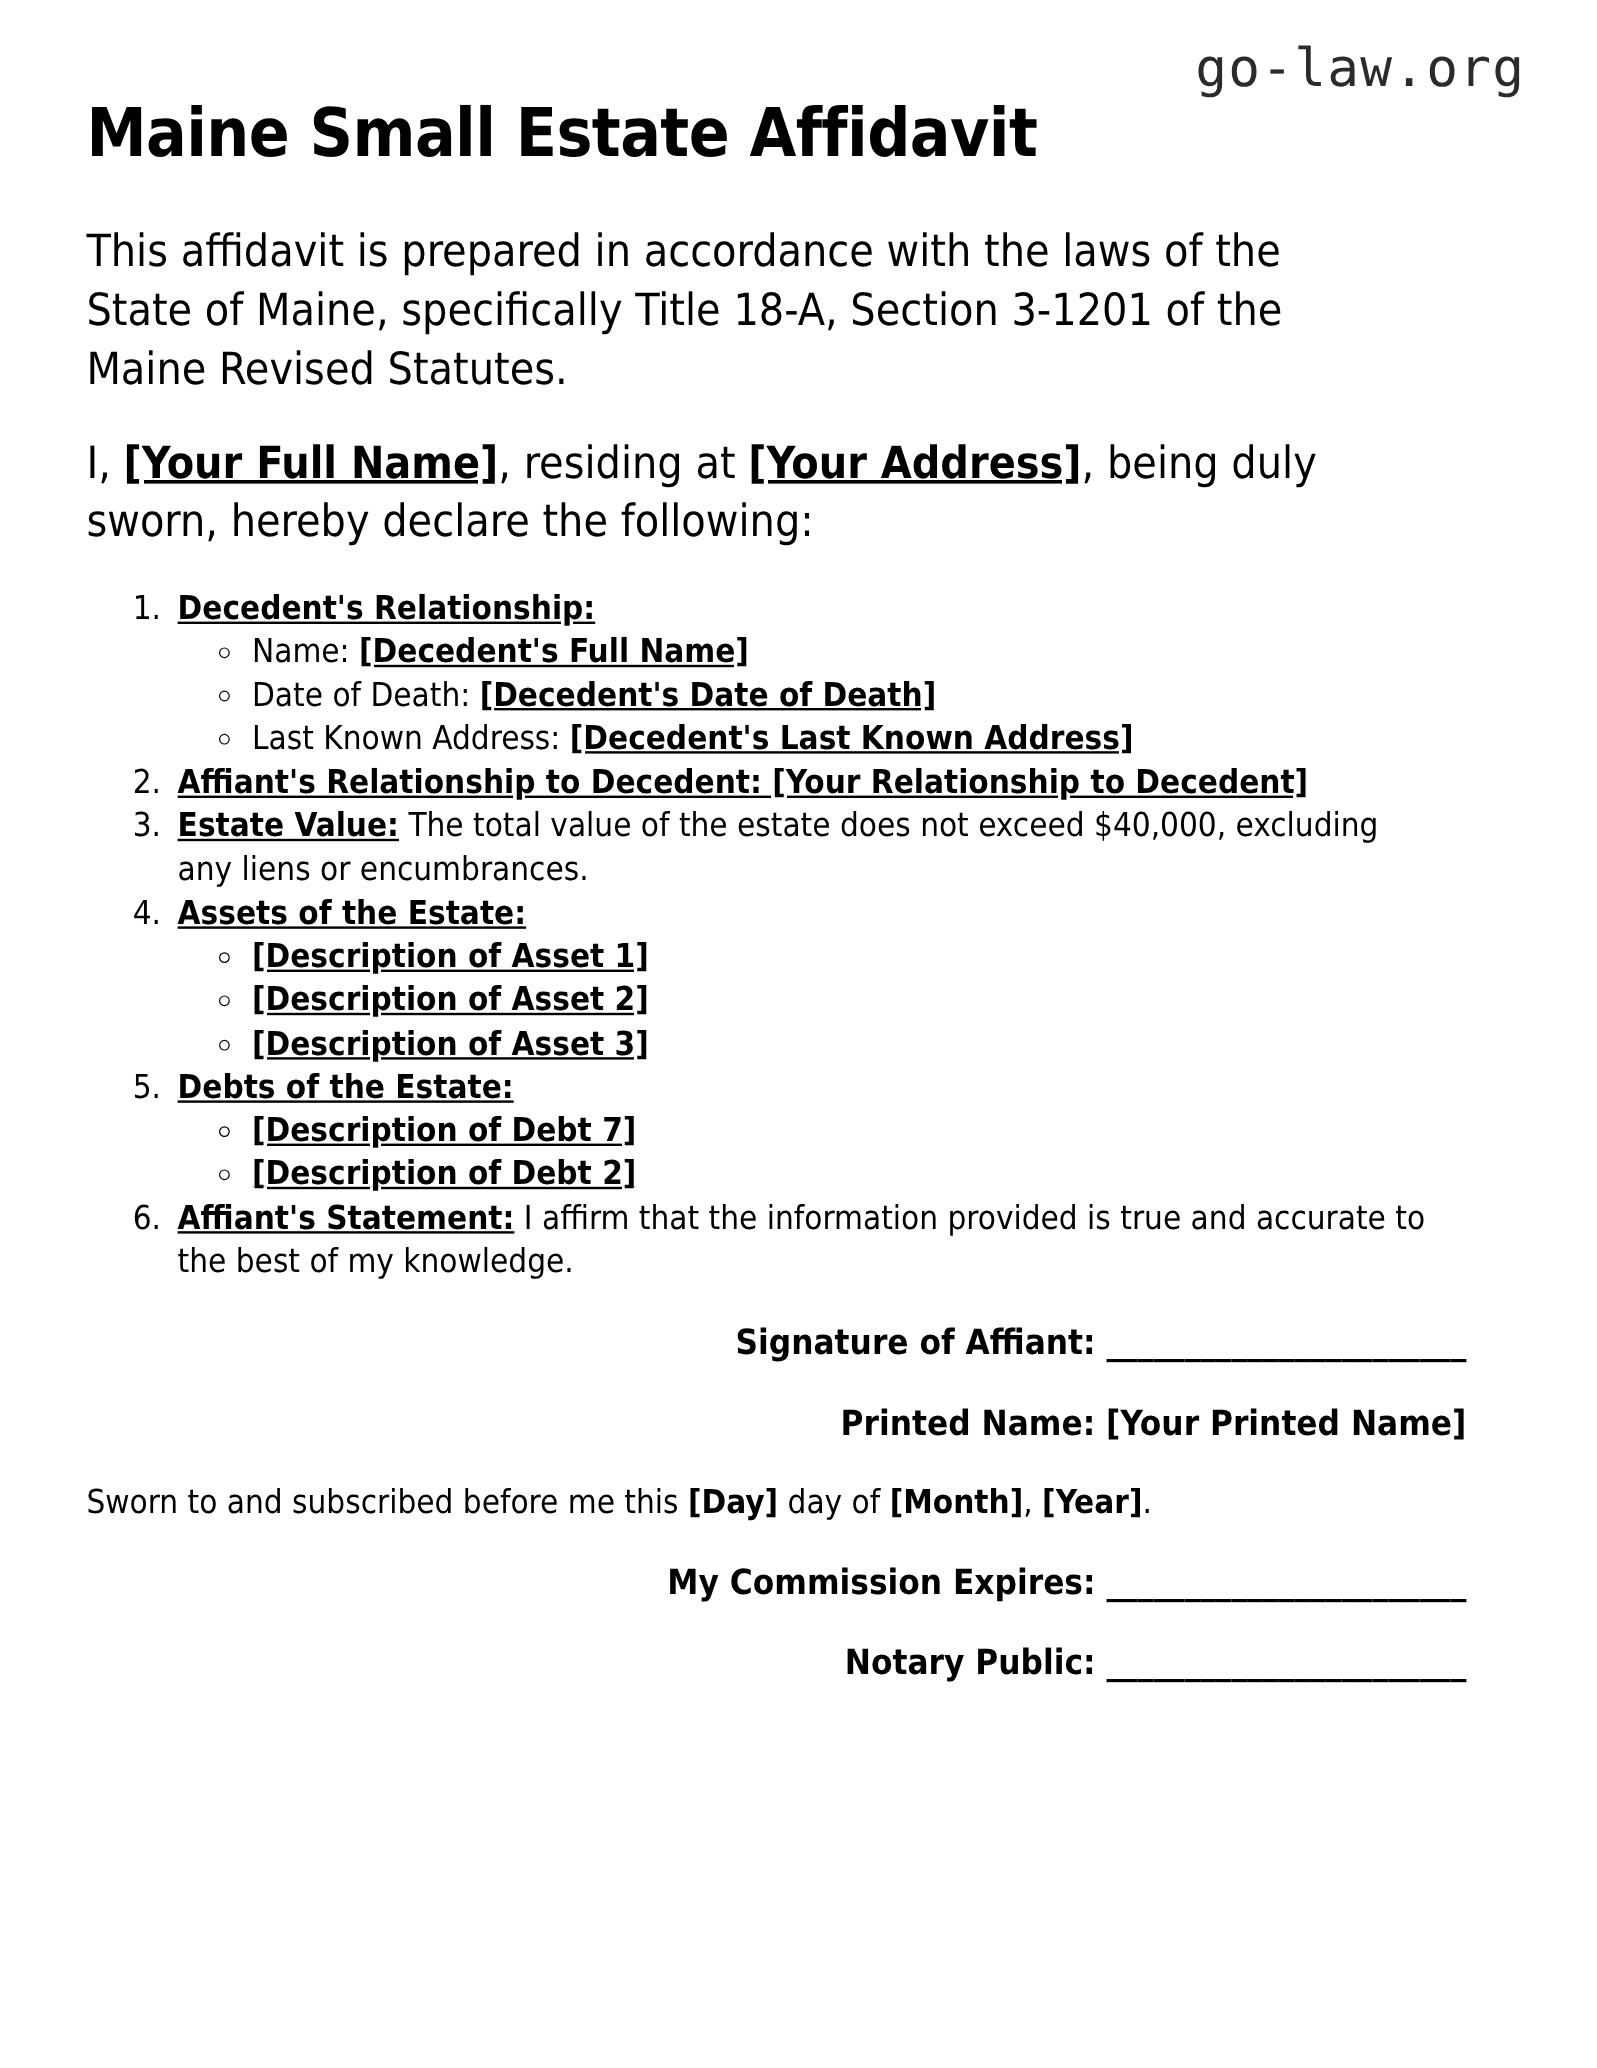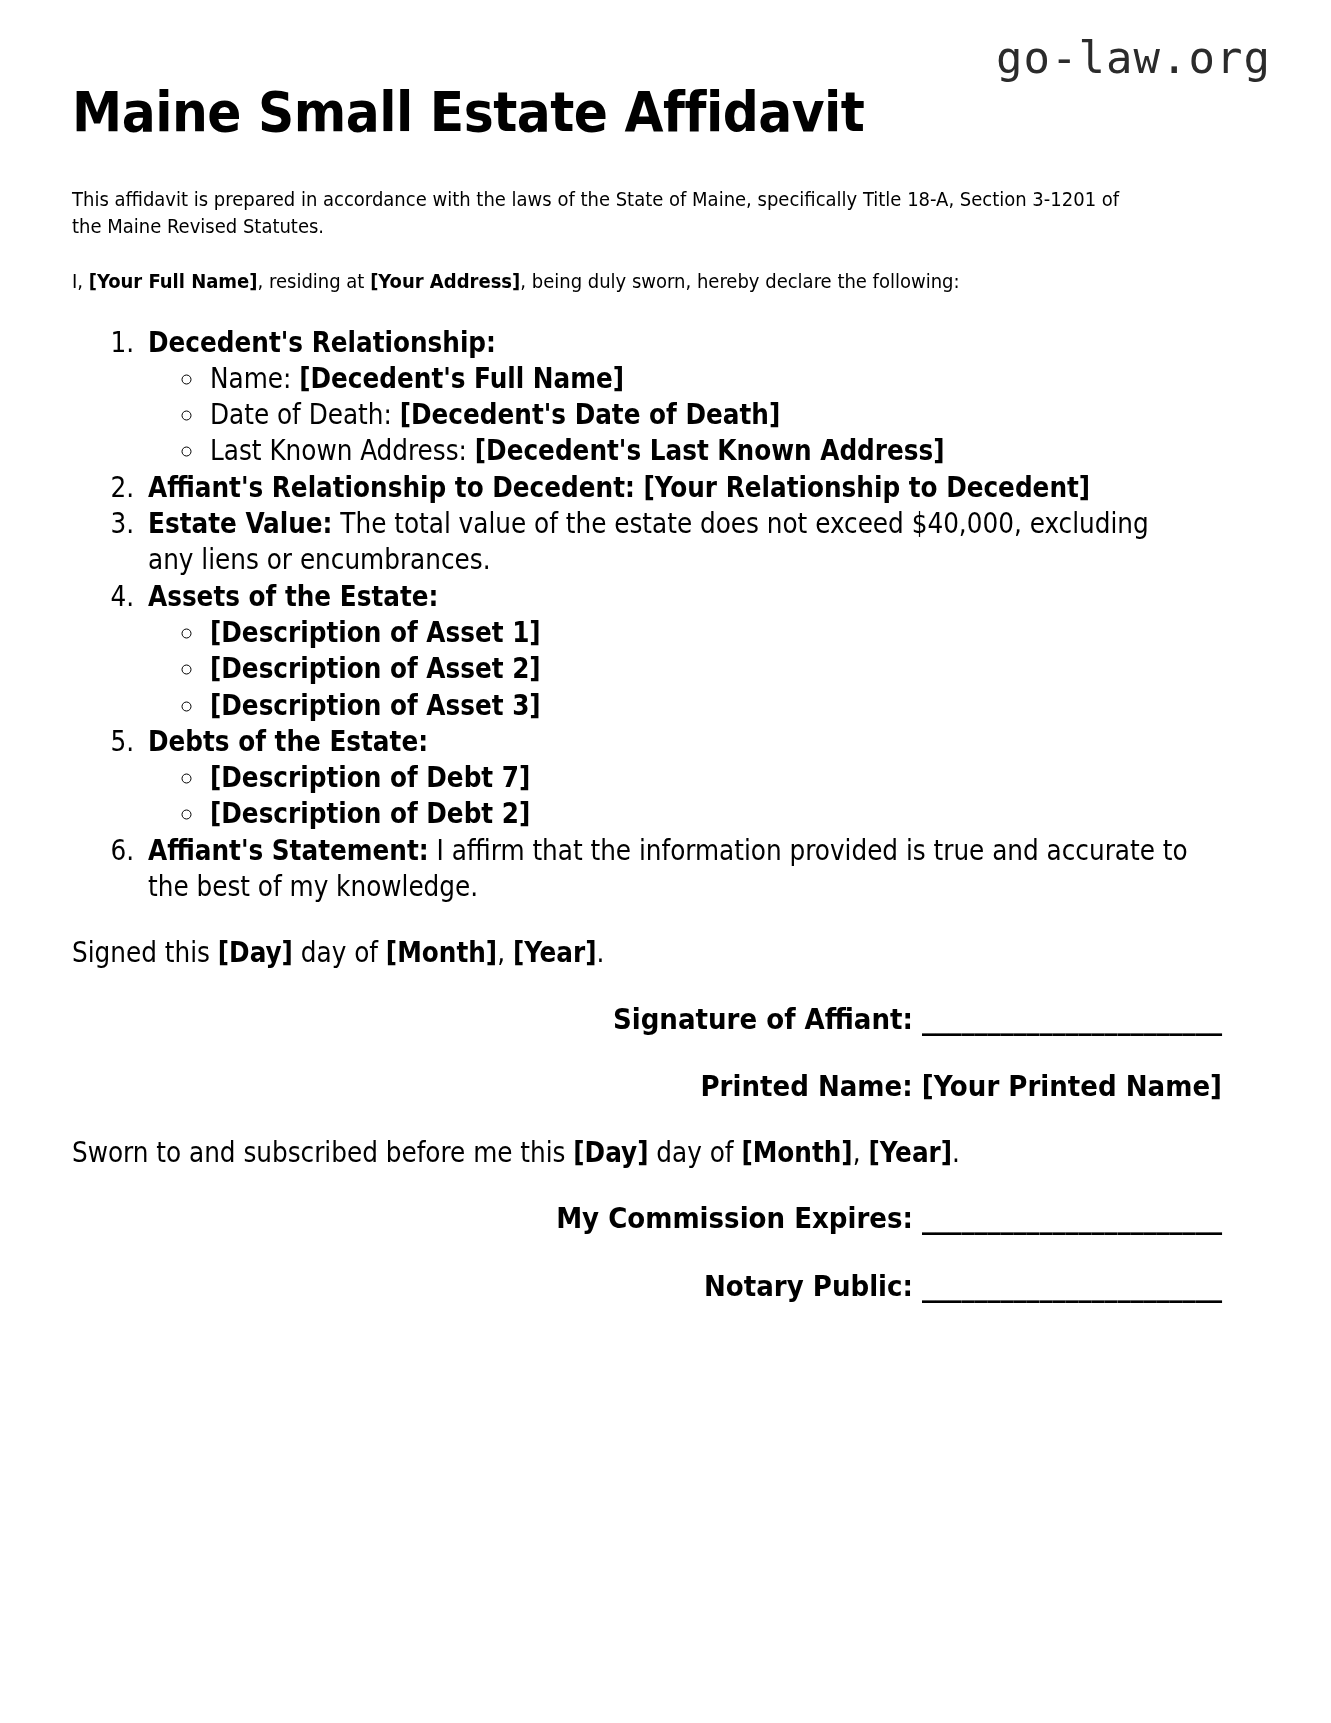--- a/index.html
+++ b/index.html
@@ -46,28 +46,29 @@
     font-family: "DejaVu Sans Condensed", "Liberation Sans Narrow", "Liberation Sans", sans-serif;
     font-stretch: condensed;
     font-size: 56px;
     font-weight: 700;
     margin: 0 0 42px 0;
     padding: 0;
     line-height: 1.15;
     letter-spacing: -0.5px;
   }
   p.para {
-    font-size: 20px;
+    font-size: 37px;
     line-height: 1.32;
     margin: 0 0 29px 0;
     padding: 0;
     max-width: 1060px;
   }
   p.para b, li b, .b {
     font-weight: 700;
+    text-decoration: underline;
   }
   ol.main-list {
     font-size: 27.5px;
     line-height: 1.32;
     margin: 0 0 30px 0;
     padding-left: 70px;
     list-style-type: decimal;
   }
   ol.main-list > li {
     margin: 0 0 0 0;
@@ -155,23 +156,20 @@
           <li><b>[Description of Debt 2]</b></li>
         </ul>
       </li>
 
       <li>
         <b>Affiant's Statement:</b><span> I affirm that the information provided is true and accurate to the best of my knowledge.</span>
       </li>
 
     </ol>
 
-    <p class="plain">
-      <span>Signed this </span><b>[Day]</b><span> day of </span><b>[Month]</b><span>, </span><b>[Year]</b><span>.</span>
-    </p>
 
     <p class="sig-line">
       <span>Signature of Affiant: </span><span class="blank">_______________________</span>
     </p>
 
     <p class="sig-line">
       <span>Printed Name: [Your Printed Name]</span>
     </p>
 
     <p class="plain">

